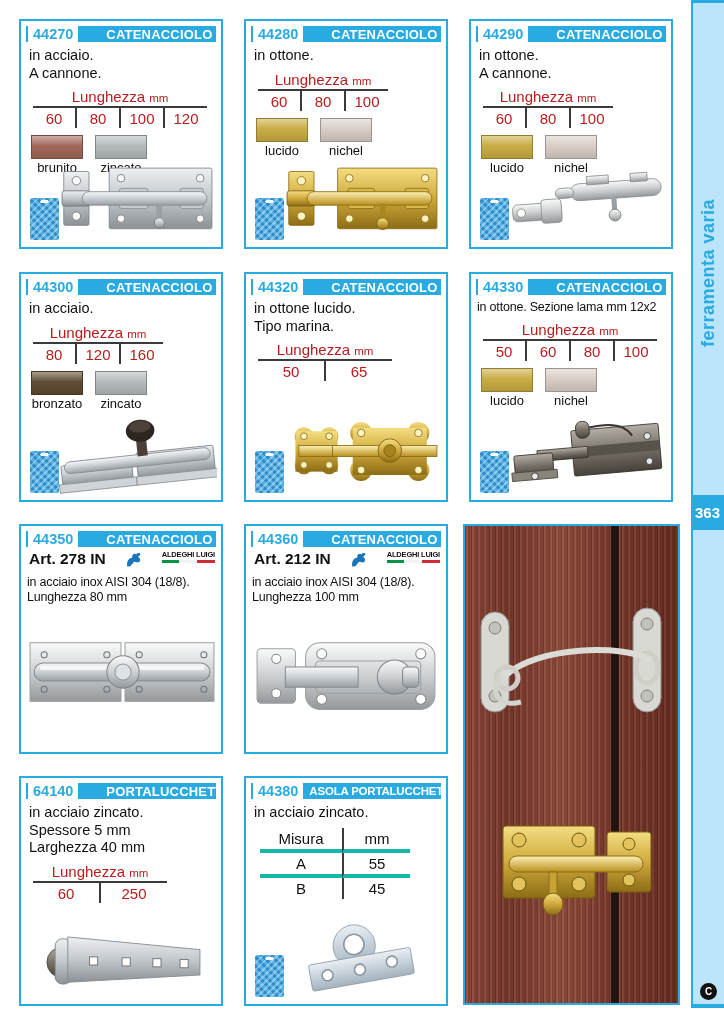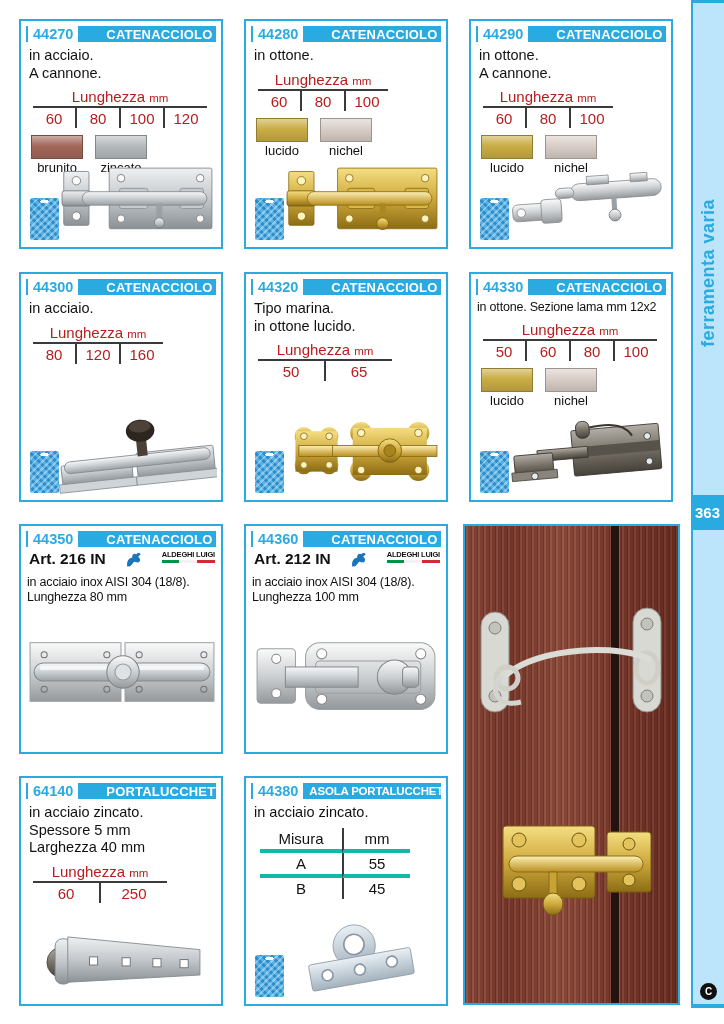--- a/index.html
+++ b/index.html
@@ -268,20 +268,30 @@
     <div>in acciaio.</div>
   </div>
   <div class="spec">
     <div class="spec-head"><span>Lunghezza</span> <span class="spec-unit">mm</span></div>
     <div class="spec-vals">
       <span class="spec-val">80</span>
       <span class="spec-val">120</span>
       <span class="spec-val">160</span>
     </div>
   </div>
+  <div class="swatches">
+    <div class="swatch">
+      <div class="chip" style="background-color: rgb(94, 76, 51);"></div>
+      <div class="chip-label">bronzato</div>
+    </div>
+    <div class="swatch">
+      <div class="chip" style="background-color: rgb(181, 187, 189);"></div>
+      <div class="chip-label">zincato</div>
+    </div>
+  </div>
   <svg class="pimg" viewBox="0 0 190 95">
     <g transform="rotate(-6 95 55)">
       <rect x="4" y="56" width="84" height="24" rx="2" fill="url(#g-steel)" stroke="#7d8387"></rect>
       <rect x="94" y="50" width="92" height="30" rx="2" fill="url(#g-steel)" stroke="#7d8387"></rect>
       <rect x="0" y="78" width="92" height="10" fill="#cfd4d8" stroke="#8a9094"></rect>
       <rect x="92" y="78" width="98" height="10" fill="#cfd4d8" stroke="#8a9094"></rect>
       <rect x="8" y="52" width="174" height="14" rx="7" fill="url(#g-steel-h)" stroke="#84898d"></rect>
       <rect x="96" y="30" width="12" height="24" fill="#4a4038"></rect>
       <ellipse cx="102" cy="24" rx="17" ry="13" fill="#2d2520"></ellipse>
       <ellipse cx="102" cy="19" rx="13" ry="7" fill="#4c423a"></ellipse>
@@ -289,22 +299,22 @@
   </svg>
   <div class="blister"></div>
 </div>
 
 <div class="card" style="left:244px;top:272px">
   <div class="card-header">
     <span class="code">44320</span>
     <span class="title">CATENACCIOLO</span>
   </div>
   <div class="desc">
+    <div>in ottone lucido.</div>
     <div>Tipo marina.</div>
-    <div>in ottone lucido.</div>
   </div>
   <div class="spec spec--wide">
     <div class="spec-head"><span>Lunghezza</span> <span class="spec-unit">mm</span></div>
     <div class="spec-vals">
       <span class="spec-val">50</span>
       <span class="spec-val">65</span>
     </div>
   </div>
   <svg class="pimg" viewBox="0 0 190 95">
     <circle cx="26" cy="30" r="11" fill="url(#g-brass)"></circle>
@@ -376,21 +386,21 @@
   </svg>
   <div class="blister"></div>
 </div>
 
 <div class="card" style="left:19px;top:524px">
   <div class="card-header">
     <span class="code">44350</span>
     <span class="title">CATENACCIOLO</span>
   </div>
   <div class="art-row">
-    <span class="art">Art. 216 IN</span>
+    <span class="art">Art. 278 IN</span>
     <span class="brand-logo">
       <svg class="lion" viewBox="0 0 24 24">
         <path d="M4 20 C3 14 5 10 10 9 C9 6 12 3 15 5 C16 3 19 3 20 5 L17 8 C20 10 20 14 17 15 L12 14 C10 17 8 19 4 20 Z" fill="#1b75bb"></path>
         <circle cx="6.5" cy="17.5" r="2.2" fill="#1b75bb"></circle>
       </svg>
       <span class="brand-col">
         <span class="brand-text">ALDEGHI LUIGI</span>
         <span class="flag"></span>
       </span>
     </span>

